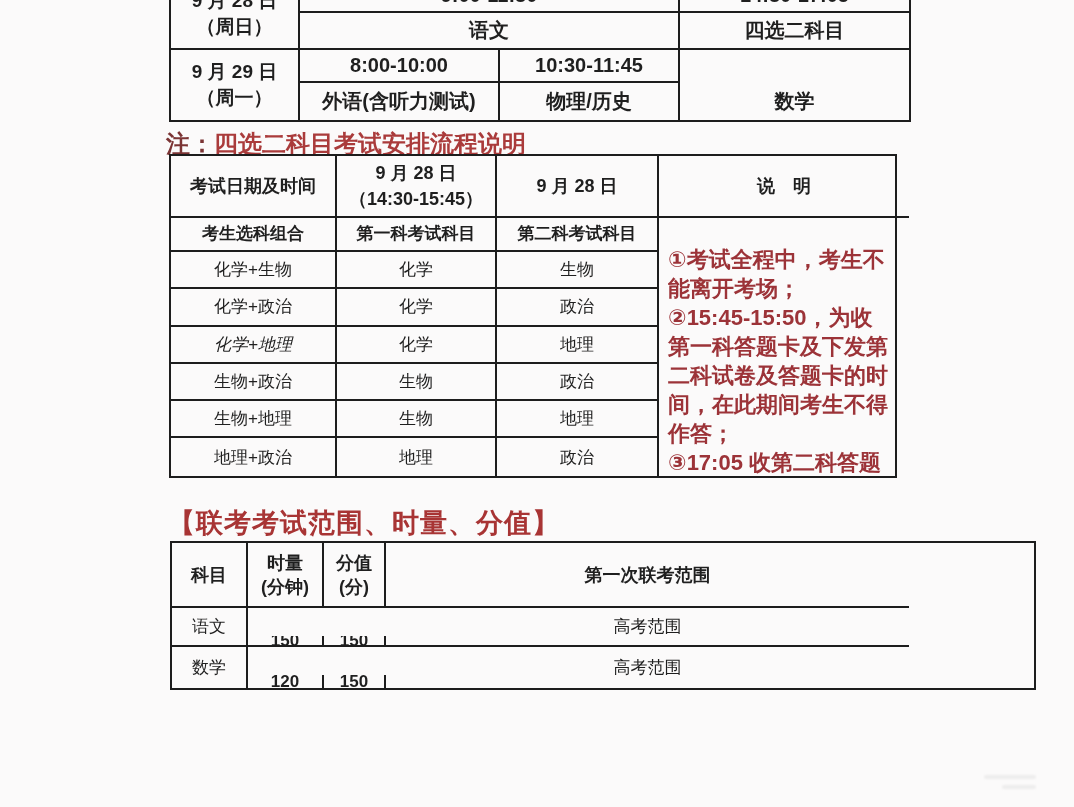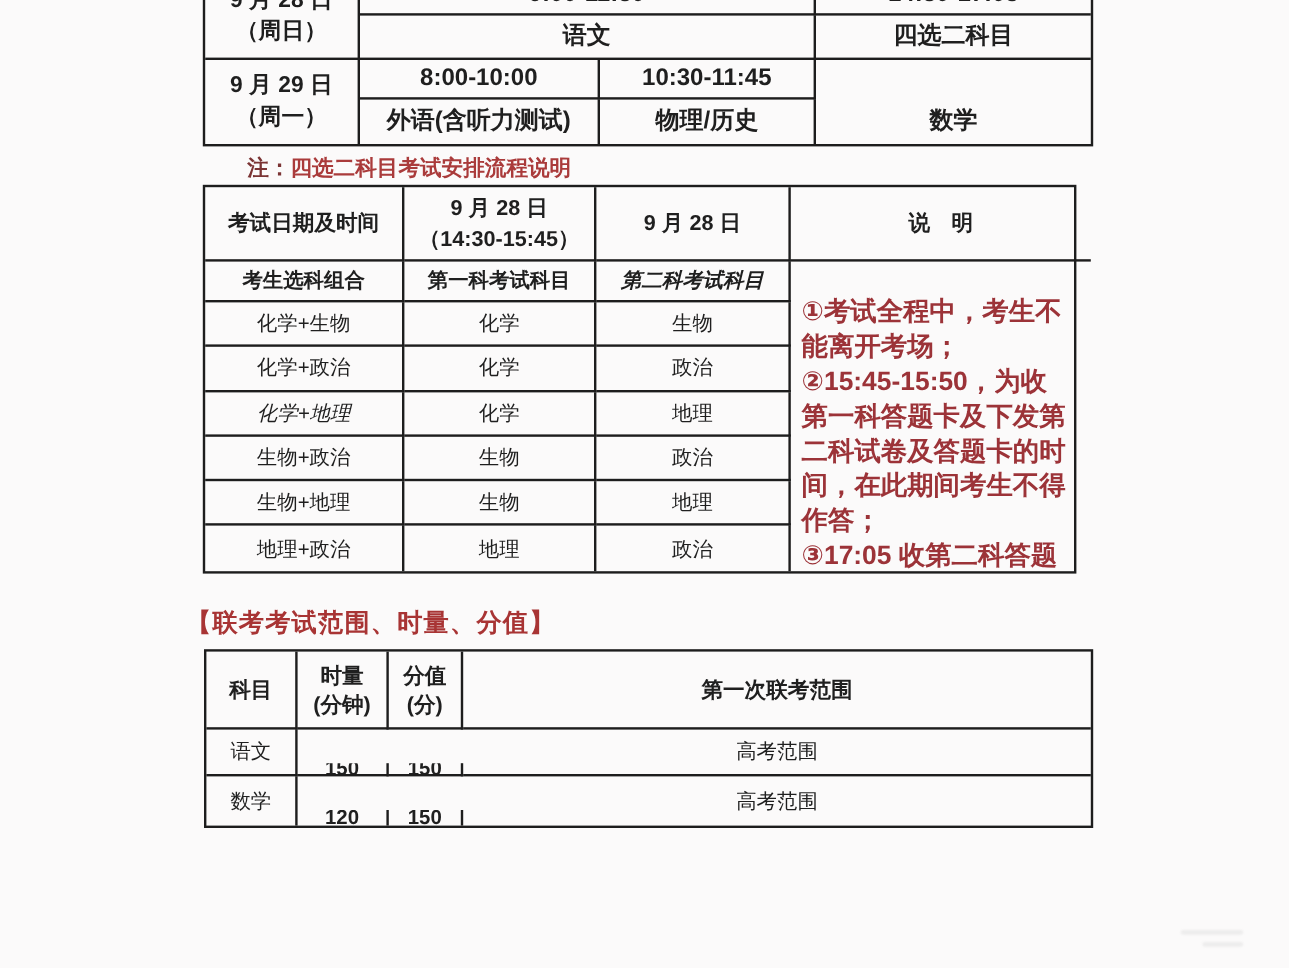--- a/index.html
+++ b/index.html
@@ -31,26 +31,26 @@
   #tbl2 .hd{font-size:18px;font-weight:600;line-height:26px;}
   #tbl2 .sub{font-weight:600;}
   #tbl2 .notes{
     grid-column:4;grid-row:2/9;align-items:flex-start;justify-content:flex-start;
     text-align:left;padding:27px 16px 0 9px;
     color:#9c3338;font-size:22px;font-weight:600;line-height:29px;
   }
 
   
   .redline{position:absolute;font-weight:700;}
-  #noteline{left:166px;top:128px;font-size:18px;color:#aa3b3b;margin-left:40px;}
+  #noteline{left:166px;top:128px;font-size:24px;color:#aa3b3b;}
   #noteline .pfx{color:#7b3434;}
-  #rangehead{left:155px;top:505px;font-size:21px;color:#a83434;letter-spacing:1px;}
+  #rangehead{left:168px;top:505px;font-size:27px;color:#a83434;letter-spacing:1px;}
 
   
-  #tbl3{left:170px;top:541px;width:741px;height:149px;
+  #tbl3{left:170px;top:541px;width:866px;height:149px;
         grid-template-columns:76px 76px 62px 523px;
         grid-template-rows:65px 39px 41px;
         font-size:17px;}
   #tbl3 .hd{font-size:18px;font-weight:600;line-height:24px;}
   #tbl3 .num{font-weight:600;margin-top:28px;}
 
   
   #wm{position:absolute;right:38px;bottom:12px;opacity:.45;filter:blur(1px);}
   #wm .l{height:4px;background:#dcdcdc;border-radius:2px;margin:6px 0;}
   #wm .l1{width:52px;}
@@ -91,21 +91,21 @@
       <span>9 月 28 日</span>
       <span>（14:30-15:45）</span>
     </div>
     <div class="cell hd br bb" style="grid-column:3;grid-row:1;">
       <span>9 月 28 日</span>
     </div>
     <div class="cell hd bb" style="grid-column:4;grid-row:1;">说　明</div>
 
     <div class="cell sub br bb" style="grid-column:1;grid-row:2;">考生选科组合</div>
     <div class="cell sub br bb" style="grid-column:2;grid-row:2;">第一科考试科目</div>
-    <div class="cell sub br bb" style="grid-column:3;grid-row:2;font-style:italic;">第二科考试科目</div>
+    <div class="cell sub br bb" style="grid-column:3;grid-row:2;">第二科考试科目</div>
 
     <div class="cell notes">
       <div>①考试全程中，考生不能离开考场；</div>
       <div>②15:45-15:50，为收第一科答题卡及下发第二科试卷及答题卡的时间，在此期间考生不得作答；</div>
       <div>③17:05 收第二科答题卡。</div>
     </div>
 
     <div class="cell br bb" style="grid-column:1;grid-row:3;">化学+生物</div>
     <div class="cell br bb" style="grid-column:2;grid-row:3;">化学</div>
     <div class="cell br bb" style="grid-column:3;grid-row:3;">生物</div>

